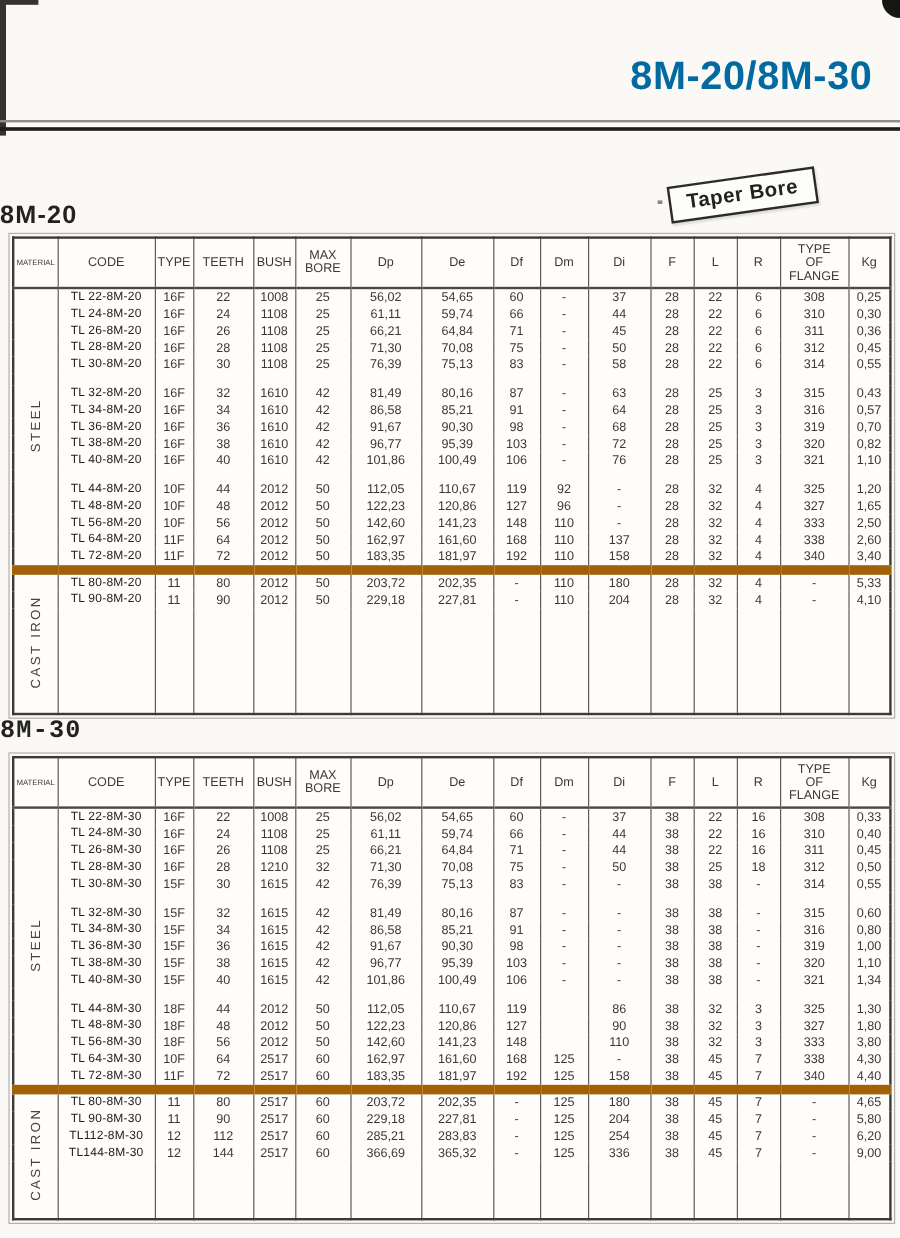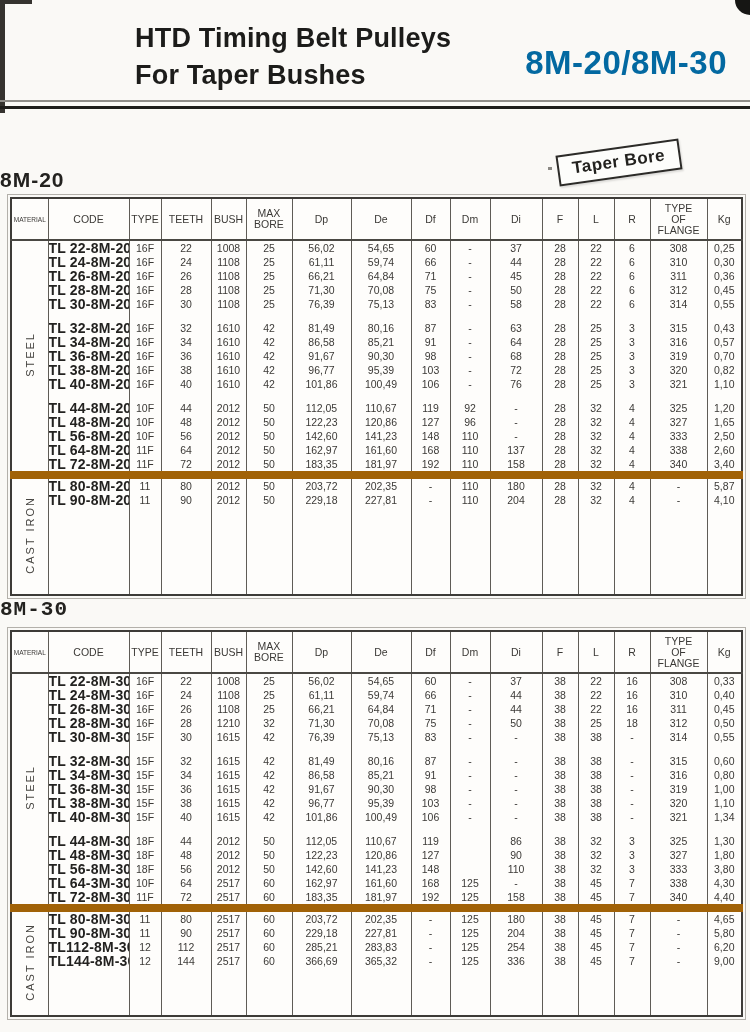--- a/index.html
+++ b/index.html
@@ -50,43 +50,39 @@
     text-align:center; vertical-align:middle;
     color:#3b3936; padding:0; overflow:hidden; white-space:nowrap;
   }
   table.spec thead th {
     height:40px; font-size:10.5px; font-weight:normal;
     white-space:pre-line; line-height:11px;
     border-bottom:2px solid #4a4843;
   }
   table.spec thead th.material-h { font-size:6.5px; }
   table.spec tbody td { height:14px; font-size:10.5px; line-height:14px; }
-  table.spec tbody td.code { font-weight:bold; font-size:14px; color:#232220; letter-spacing:0.2px; }
+  table.spec tbody td.code { font-weight:normal; font-size:10px; color:#232220; letter-spacing:0.2px; }
   table.spec tbody tr.gap td { height:10px; }
   table.spec tbody tr.divider td { border-top:8px solid #a16207; }
   td.material-cell { vertical-align:middle; }
   .vtext {
     display:inline-block;
     writing-mode:vertical-rl; transform:rotate(180deg);
     font-size:11px; letter-spacing:2px; color:#45433f;
   }
 </style>
 </head>
 <body>
 
 <div class="page">
 
   <div class="edge-left"></div>
   <div class="edge-topleft"></div>
   <div class="edge-topright"></div>
 
-  <div class="doc-title">
-    <div>HTD Timing Belt Pulleys</div>
-    <div>For Taper Bushes</div>
-  </div>
   <div class="model-range">8M-20/8M-30</div>
 
   <div class="rule-thin"></div>
   <div class="rule-thick"></div>
 
   <div class="section-title t1">8M-20</div>
 
   <div class="badge-speck"></div>
   <div class="badge">Taper Bore</div>
 
@@ -433,21 +429,21 @@
             <td>50</td>
             <td>203,72</td>
             <td>202,35</td>
             <td>-</td>
             <td>110</td>
             <td>180</td>
             <td>28</td>
             <td>32</td>
             <td>4</td>
             <td>-</td>
-            <td>5,87</td>
+            <td>5,33</td>
           </tr>
           <tr>
             <td class="code">TL 90-8M-20</td>
             <td>11</td>
             <td>90</td>
             <td>2012</td>
             <td>50</td>
             <td>229,18</td>
             <td>227,81</td>
             <td>-</td>

